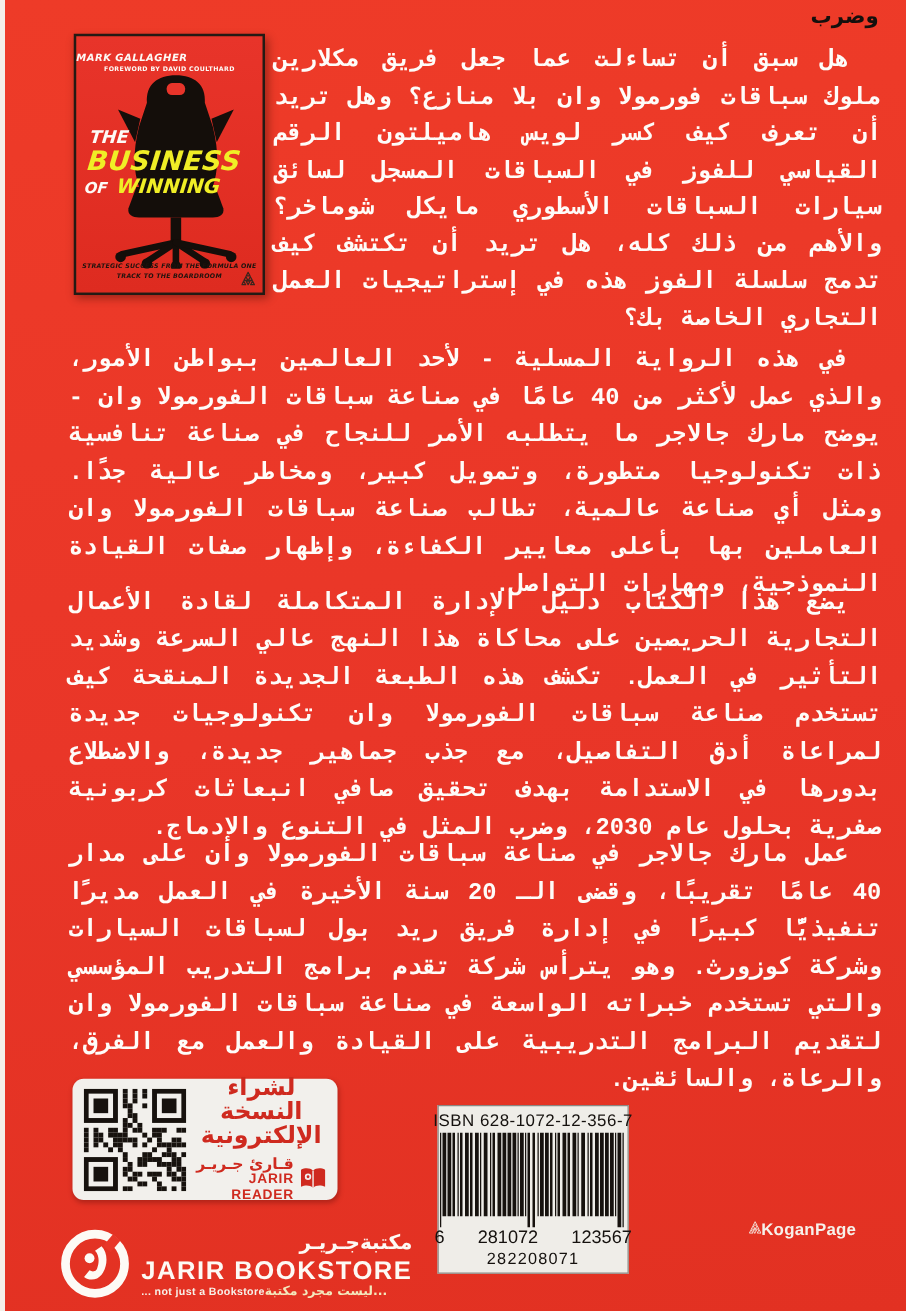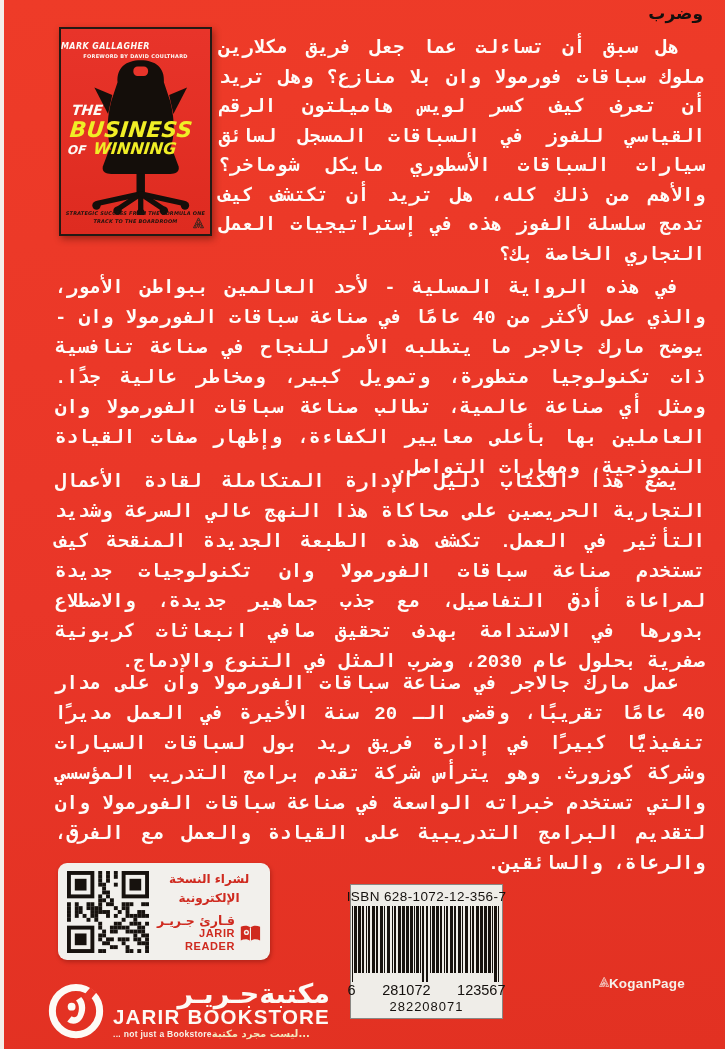--- a/index.html
+++ b/index.html
@@ -43,21 +43,21 @@
   .p2 { left:55px; top:273px; width:650px; line-height:30px; }
   .p3 { left:55px; top:467px; width:650px; line-height:30px; }
   .p4 { left:55px; top:669px; width:650px; line-height:30px; }
 
   
   .qr-badge { position:absolute; left:58px; top:863px; width:212px; height:97px;
     background:#f2f0ec; border-radius:9px; box-shadow:1px 2px 4px rgba(80,10,5,.35);
     display:flex; align-items:center; padding:7px 9px; gap:8px; }
   .qr-code { width:82px; height:82px; flex:0 0 auto; }
   .qr-right { flex:1; direction:rtl; display:flex; flex-direction:column; align-items:center; }
-  .buy-text { color:#cf2a1f; font-weight:700; font-size:12px; line-height:19px; text-align:center; }
+  .buy-text { color:#cf2a1f; font-weight:700; font-size:19px; line-height:19px; text-align:center; }
   .reader-row { margin-top:6px; display:flex; direction:rtl; align-items:center; gap:5px; }
   .reader-book-icon { width:24px; height:22px; }
   .reader-texts { display:flex; flex-direction:column; align-items:center; }
   .reader-ar { color:#cf2a1f; font-weight:700; font-size:12.5px; line-height:13px; }
   .reader-en { color:#cf2a1f; font-weight:700; font-size:11px; letter-spacing:.6px; line-height:13px;
     font-family:"Liberation Sans",sans-serif; }
 
   
   .barcode-box { position:absolute; left:350px; top:884px; width:153px; height:135px;
     background:#efedе8; background-color:#efede8; border:1px solid #8a8783;
@@ -67,21 +67,21 @@
   .barcode-svg { width:156px; height:76px; margin-top:2px; }
   .ean-row { width:158px; display:flex; justify-content:space-between; color:#15110e;
     font-size:14.5px; font-family:"Liberation Sans",sans-serif; line-height:15px; margin-top:1px; }
   .secondary-code { color:#15110e; font-size:13px; font-family:"Liberation Sans",sans-serif;
     letter-spacing:1px; margin-top:1px; }
 
   
   .jarir-logo { position:absolute; left:48px; top:982px; display:flex; align-items:center; gap:9px; }
   .jarir-circle { width:56px; height:56px; }
   .jarir-texts { display:flex; flex-direction:column; align-items:flex-end; }
-  .jarir-ar { color:#fdfaf5; font-weight:700; font-size:27px; line-height:24px; direction:rtl; }
+  .jarir-ar { color:#fdfaf5; font-weight:700; font-size:16px; line-height:24px; direction:rtl; }
   .jarir-en { color:#fdfaf5; font-weight:700; font-size:20.5px; letter-spacing:1.2px; line-height:22px;
     font-family:"Liberation Sans",sans-serif; }
   .jarir-taglines { width:100%; display:flex; justify-content:flex-start; align-items:baseline; margin-top:0; }
   .jarir-tag-en { color:#f7f2e9; font-size:8.5px; font-weight:700; letter-spacing:.3px;
     font-family:"Liberation Sans",sans-serif; }
   .jarir-tag-ar { color:#f3e8bd; font-size:10px; font-weight:700; direction:rtl; }
 
   
   .kogan-logo { position:absolute; left:599px; top:953px; width:86px; display:flex;
     flex-direction:row; align-items:center; }

